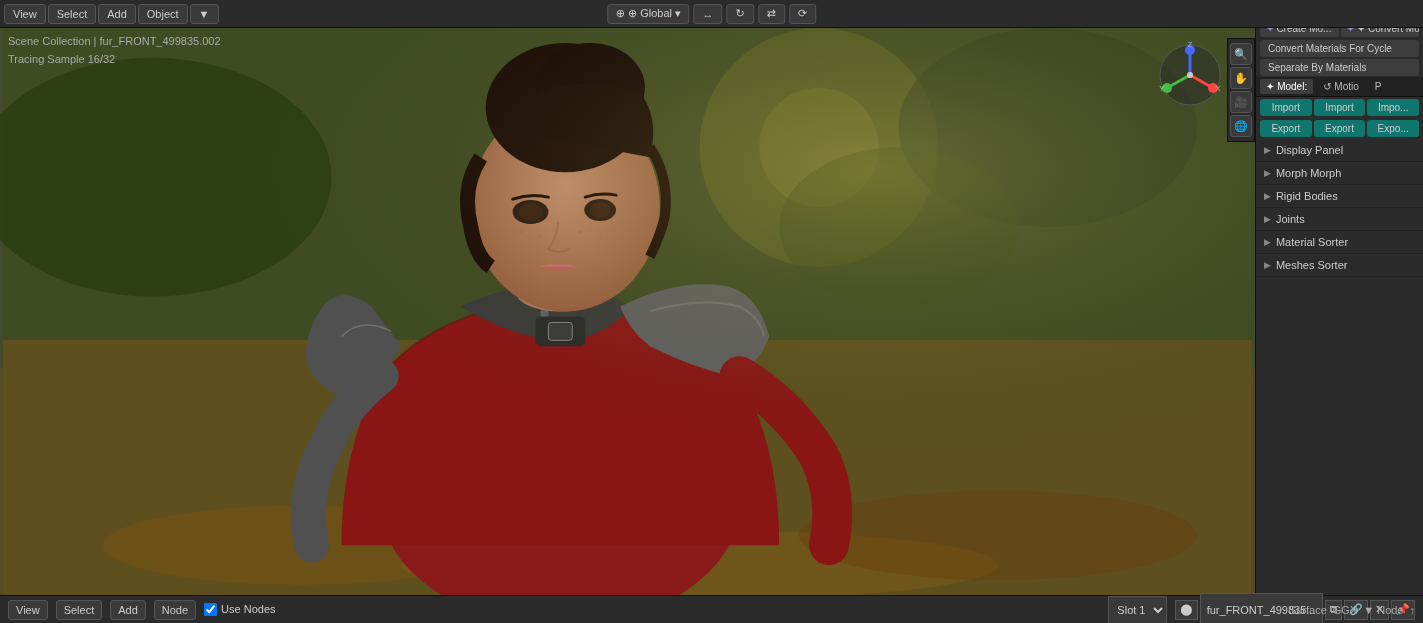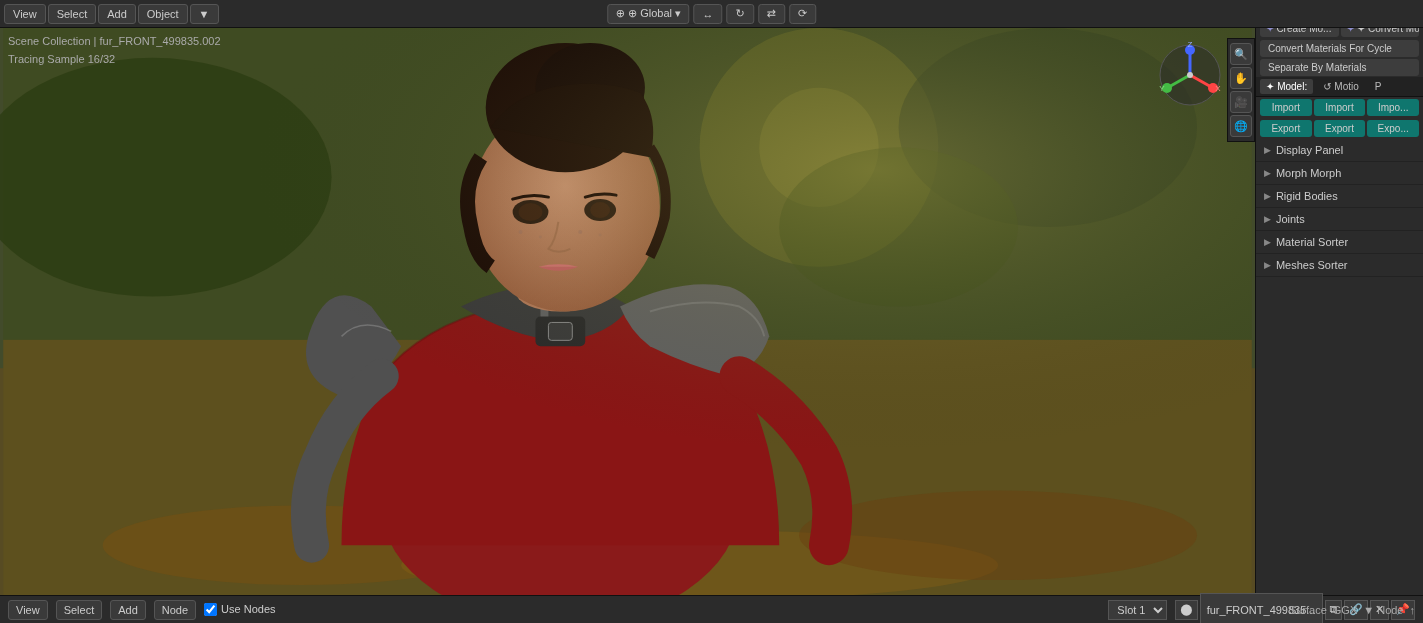--- a/index.html
+++ b/index.html
@@ -269,21 +269,21 @@
       gap: 4px;
     }
     .bottom-checkbox input { margin: 0; }
 
     .slot-select {
       background: #3a3a3a;
       border: 1px solid #555;
       color: #ccc;
       padding: 1px 4px;
       font-size: 11px;
-      height: 20px;
+      height: 28px;
       cursor: pointer;
     }
 
     .bottom-filename {
       background: #3a3a3a;
       border: 1px solid #555;
       color: #ccc;
       padding: 16px 6px;
       font-size: 11px;
       height: 20px;

